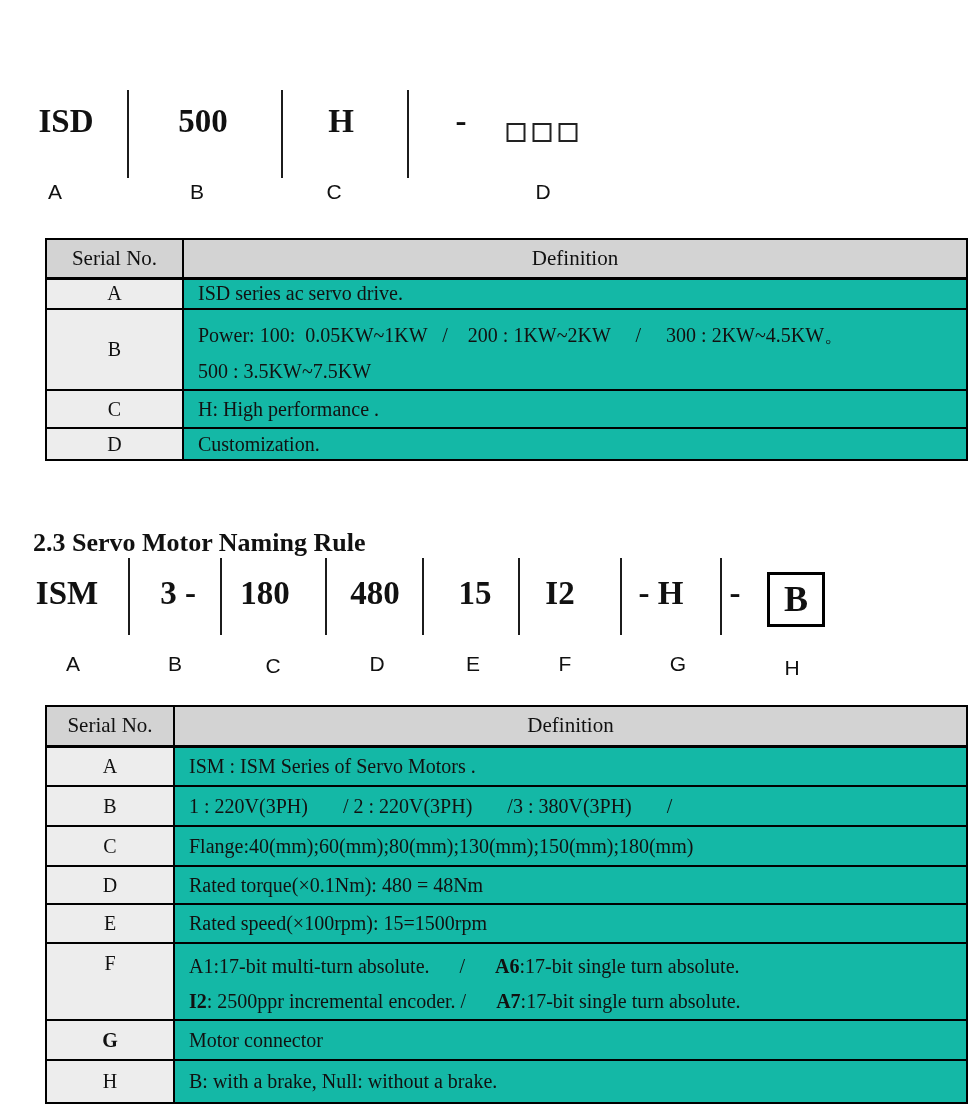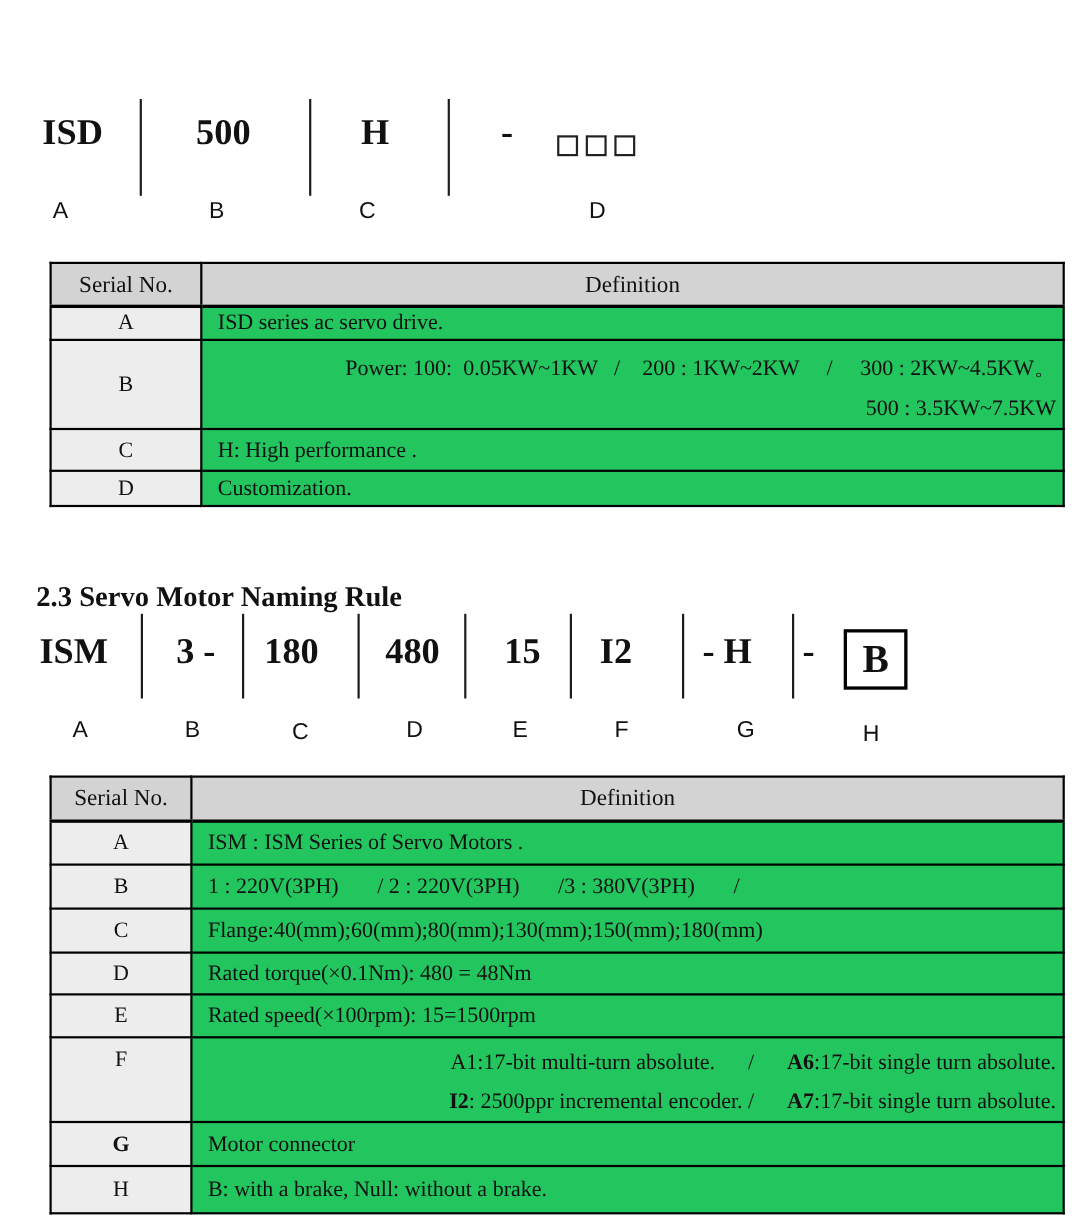--- a/index.html
+++ b/index.html
@@ -21,23 +21,23 @@
         transform:translateX(-50%);text-align:center;}
   .hbox span{font-weight:bold;font-size:36px;line-height:49px;}
 
   table{border-collapse:collapse;table-layout:fixed;width:923px;padding-left:36px;}
   .doc-table{position:absolute;left:45px;}
   td,th{border:2px solid #000;font-size:20px;padding:0;vertical-align:middle;}
   th{background:#d3d3d3;font-weight:normal;font-size:21px;text-align:center;
      border-bottom:3px solid #000;}
   td.serial{background:#ededed;text-align:center;}
   td.serial[data-bold="true"]{font-weight:bold;}
-  td.def{background:#22c55e;padding-left:14px;padding-right:6px;}
+  td.def{background:#14b8a6;padding-left:14px;padding-right:6px;}
   td.def .line{white-space:pre-wrap;}
-  td.def.multi{vertical-align:top;text-align:right;}
+  td.def.multi{vertical-align:top;}
   #table-drive td.def.multi{padding-top:7px;}
   #table-drive td.def.multi .line{line-height:36px;}
   #table-motor td.def.multi{padding-top:5px;}
   #table-motor td.def.multi .line{line-height:35px;}
 </style>
 </head>
 <body>
 
 <div id="page">
 

